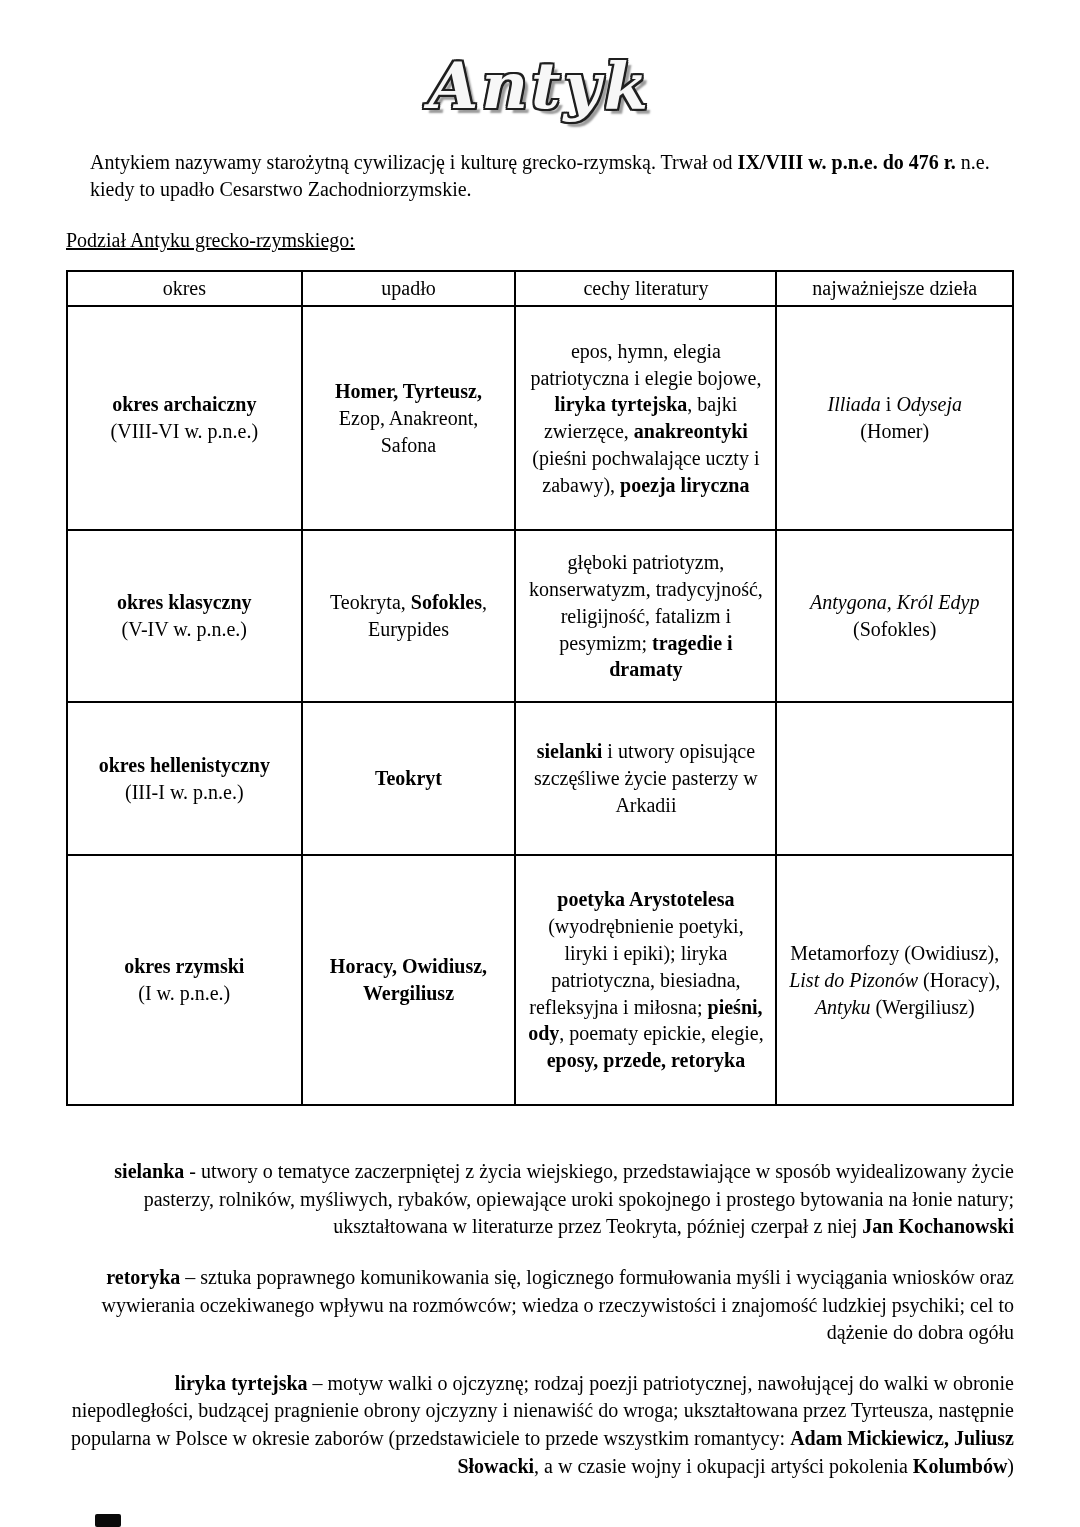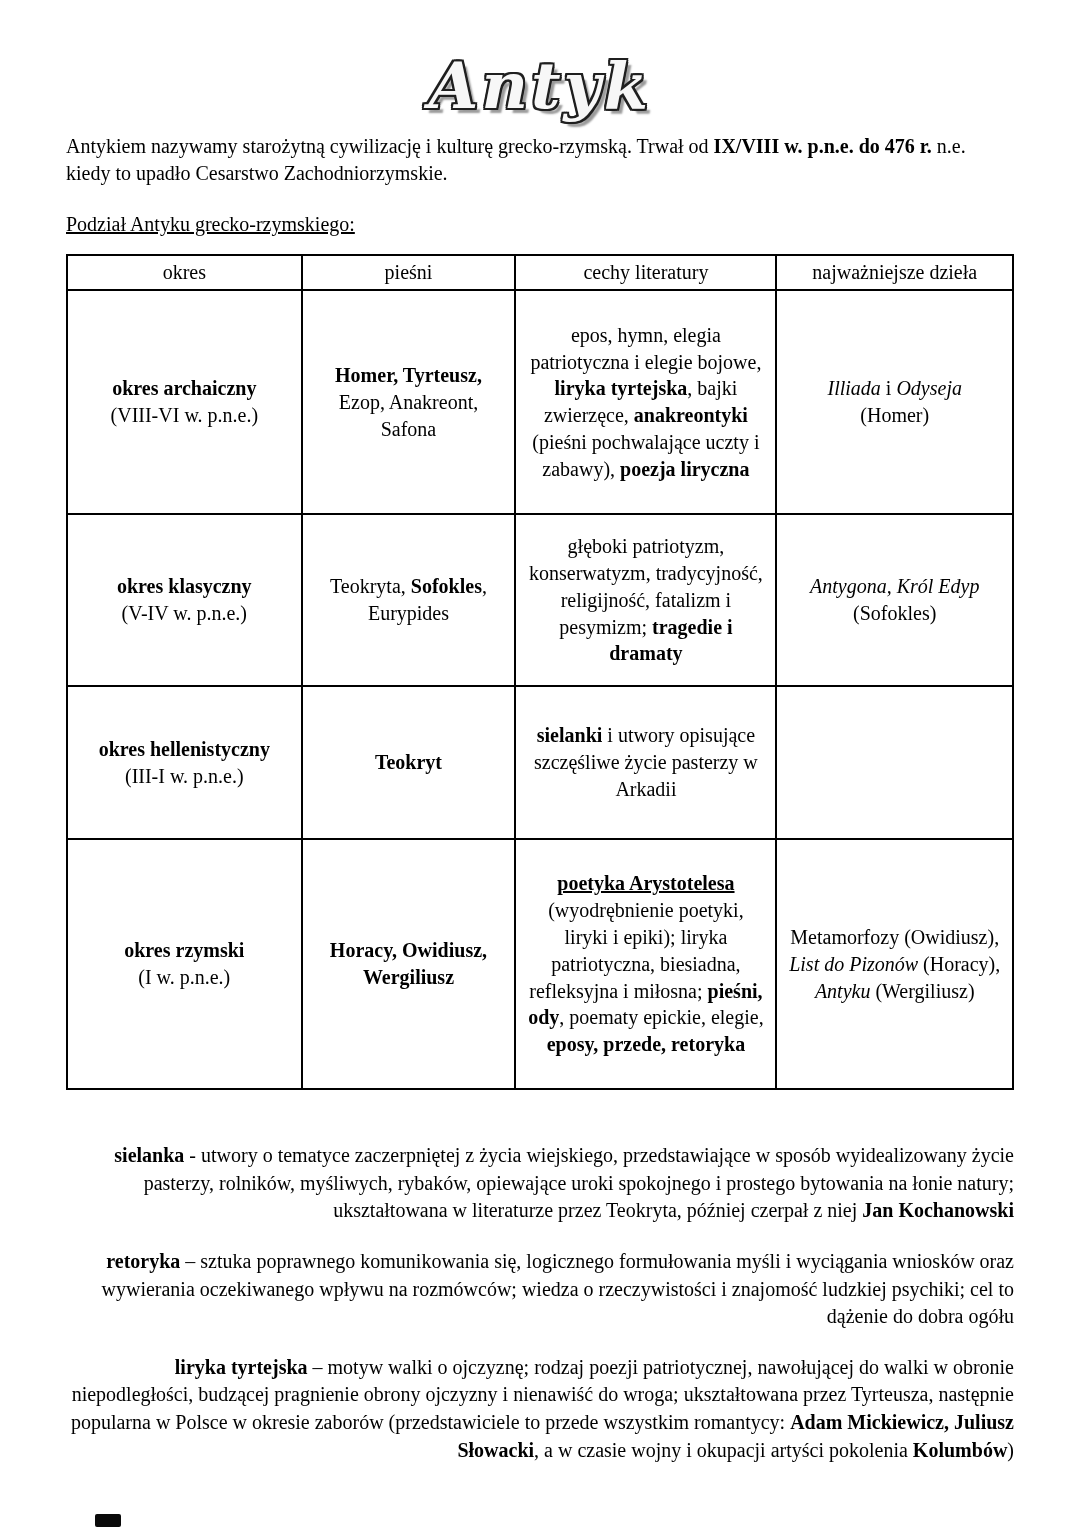--- a/index.html
+++ b/index.html
@@ -25,26 +25,27 @@
     text-shadow:
       -2px -2px 0 #1f1f1f,
        2px -2px 0 #1f1f1f,
       -2px  2px 0 #1f1f1f,
        2px  2px 0 #1f1f1f,
       -2px  0   0 #1f1f1f,
        2px  0   0 #1f1f1f,
        0   -2px 0 #1f1f1f,
        0    2px 0 #1f1f1f,
        5px  5px 2px #9a9a9a;
-    margin: 8px 0 10px 0;
+    margin: 8px 0 26px 0;
   }
 
   .intro {
     line-height: 1.36;
     margin-bottom: 26px;
+    margin-left: 24px;
   }
 
   .section-heading {
     margin-bottom: 18px;
   }
   .section-heading .u-text { text-decoration: underline; }
 
   table.lit-table {
     width: 100%;
     border-collapse: collapse;
@@ -68,21 +69,21 @@
 
   .definitions { margin-top: 52px; text-align: right; }
   .definition {
     line-height: 1.38;
     margin-bottom: 23px;
   }
 
   
   .seg-b { font-weight: bold; }
   .seg-i { font-style: italic; }
-  .seg-u { text-decoration: underline; }
+  .seg-u { }
 
   .cutoff-fragment {
     position: absolute;
     left: 95px;
     top: 1514px;
     width: 26px;
     height: 13px;
     background: #0a0a0a;
     border-radius: 2px;
   }
@@ -103,21 +104,21 @@
   <table class="lit-table">
     <colgroup>
       <col style="width:24.8%">
       <col style="width:22.6%">
       <col style="width:27.6%">
       <col style="width:25%">
     </colgroup>
     <thead>
       <tr>
         <th>okres</th>
-        <th>pieśni</th>
+        <th>upadło</th>
         <th>cechy literatury</th>
         <th>najważniejsze dzieła</th>
       </tr>
     </thead>
     <tbody>
       <tr>
         <td><span class="seg-b">okres archaiczny</span><br><span>(VIII-VI w. p.n.e.)</span></td>
         <td><span class="seg-b">Homer, Tyrteusz,</span><br><span>Ezop, Anakreont, Safona</span></td>
         <td><span>epos, hymn, elegia patriotyczna i elegie bojowe, </span><span class="seg-b">liryka tyrtejska</span><span>, bajki zwierzęce, </span><span class="seg-b">anakreontyki</span><span> (pieśni pochwalające uczty i zabawy), </span><span class="seg-b">poezja liryczna</span></td>
         <td><span class="seg-i">Illiada</span><span> i </span><span class="seg-i">Odyseja</span><br><span>(Homer)</span></td>

